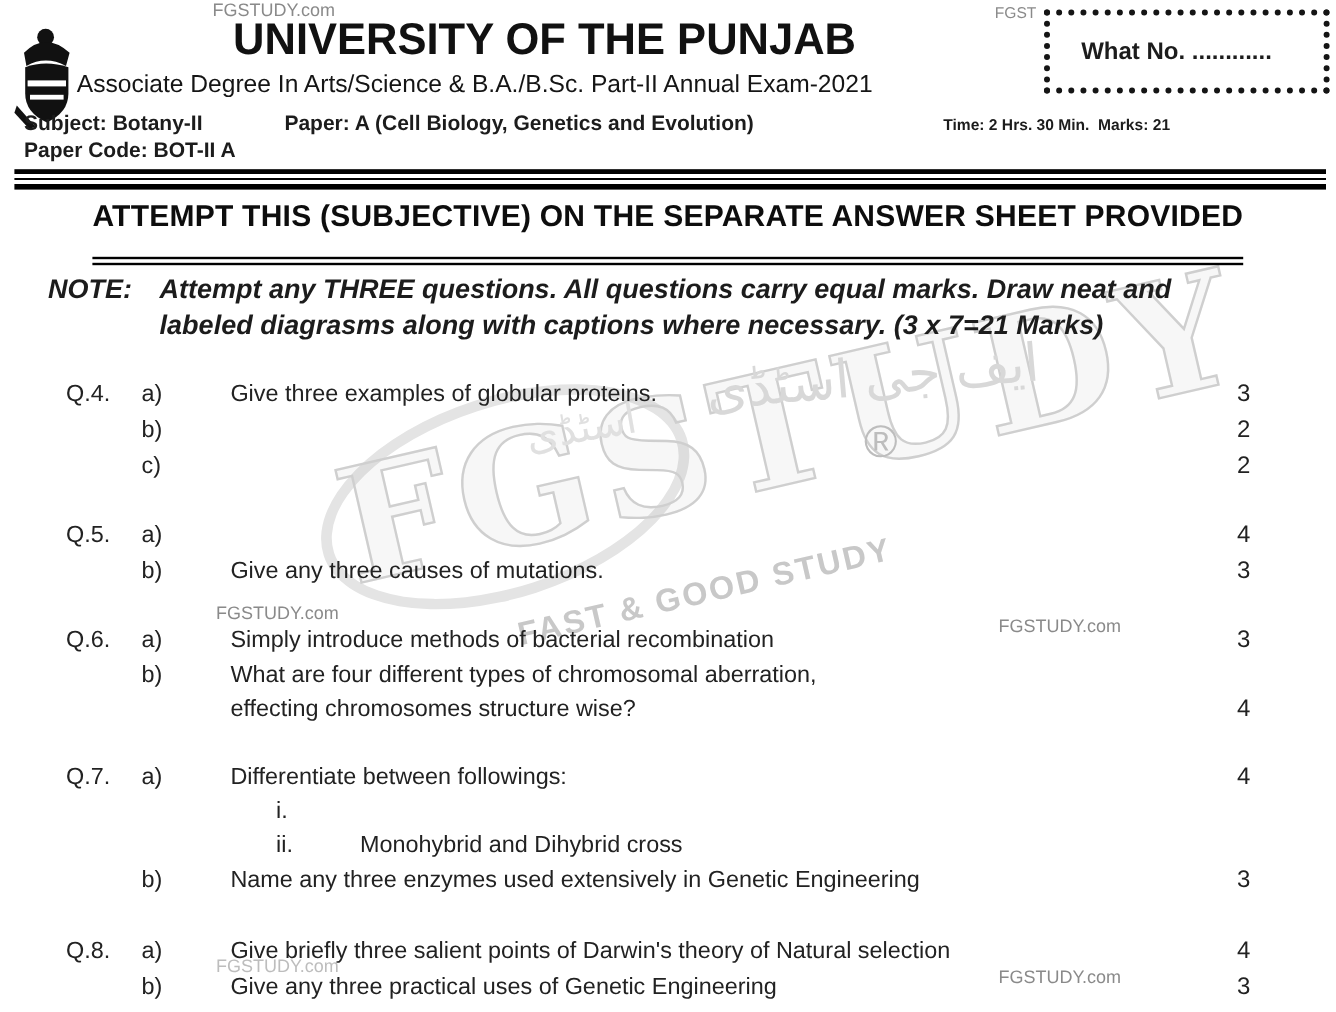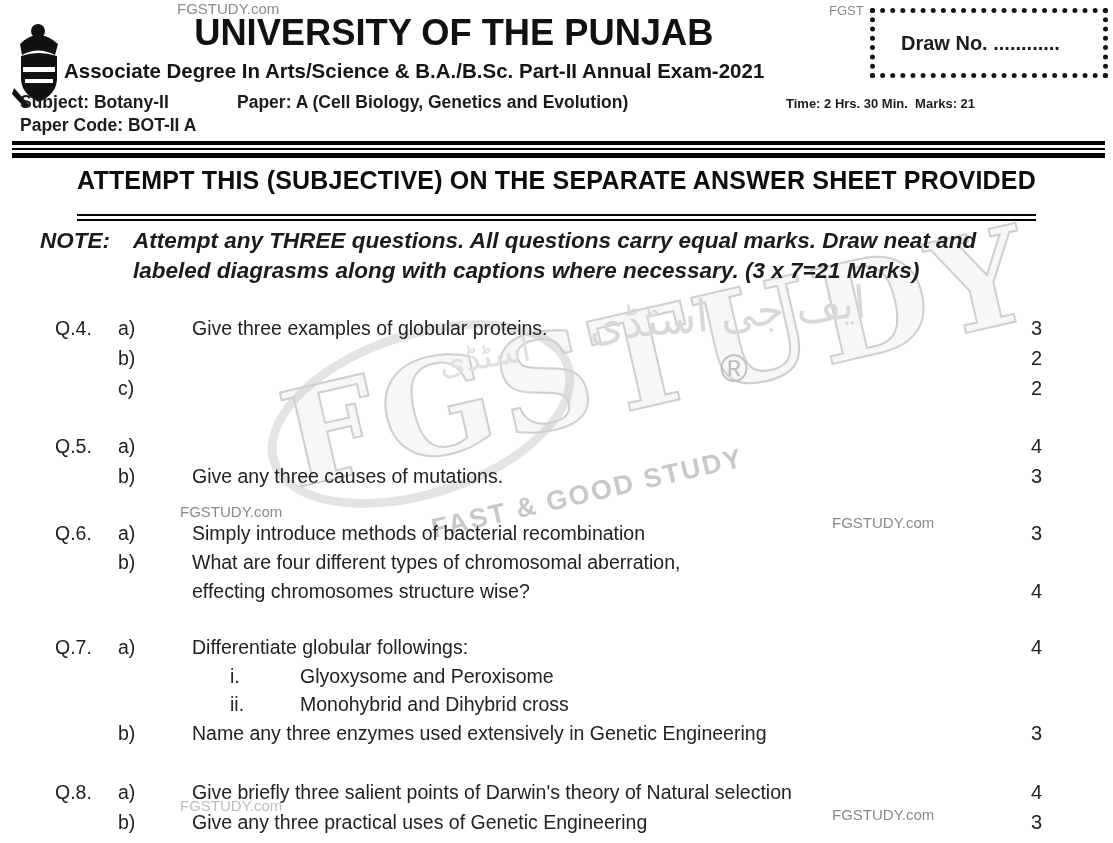--- a/index.html
+++ b/index.html
@@ -35,21 +35,21 @@
     border-radius:50%;transform:rotate(-18deg);z-index:0;
   }
   
   .logo{left:8px;top:22px;width:62px;height:86px;z-index:2;}
   .uni-title{
     left:150px;top:12px;width:620px;text-align:center;font-size:37px;font-weight:900;
     letter-spacing:0px;z-index:2;color:#111;transform:scaleX(0.98);transform-origin:left;
     white-space:nowrap;
   }
   .program{
-    left:64px;top:59px;font-size:20.5px;font-weight:bold;color:#151515;z-index:2;white-space:nowrap;text-align:center;
+    left:64px;top:59px;font-size:20.5px;font-weight:normal;color:#151515;z-index:2;white-space:nowrap;text-align:center;
   }
   .subject{left:20px;top:92px;font-size:17.5px;font-weight:bold;z-index:2;white-space:nowrap;}
   .paper{left:237px;top:92px;font-size:17.5px;font-weight:bold;z-index:2;white-space:nowrap;}
   .timemarks{left:786px;top:96px;font-size:13px;font-weight:bold;z-index:2;white-space:pre;}
   .papercode{left:20px;top:115px;font-size:17.5px;font-weight:bold;z-index:2;white-space:nowrap;}
   .rollbox{
     left:870px;top:8px;width:228px;height:60px;border:5px dotted #151515;z-index:2;
     display:flex;align-items:center;
   }
   .rollbox span{margin-left:26px;font-size:20px;font-weight:bold;white-space:pre;}
@@ -103,21 +103,21 @@
     <path d="M6,66 L22,84 L16,85 L4,72 Z" fill="#111"></path>
   </svg>
 </div>
 <div class="abs uni-title">UNIVERSITY OF THE PUNJAB</div>
 <div class="abs program">Associate Degree In Arts/Science &amp; B.A./B.Sc. Part-II Annual Exam-2021</div>
 <div class="abs subject">Subject: Botany-II</div>
 <div class="abs paper">Paper: A (Cell Biology, Genetics and Evolution)</div>
 <div class="abs timemarks">Time: 2 Hrs. 30 Min.  Marks: 21</div>
 <div class="abs papercode">Paper Code: BOT-II A</div>
 <div class="abs rollbox">
-  <span>Draw No. ............</span>
+  <span>What No. ............</span>
 </div>
 <div class="abs rule"></div>
 
 <div class="abs attempt-wrap">
   <span class="attempt">ATTEMPT THIS (SUBJECTIVE) ON THE SEPARATE ANSWER SHEET PROVIDED</span>
 </div>
 <div class="abs note-label">NOTE:</div>
 <div class="abs note-l1">Attempt any THREE questions. All questions carry equal marks. Draw neat and</div>
 <div class="abs note-l2">labeled diagrasms along with captions where necessary. (3 x 7=21 Marks)</div>
 
@@ -162,26 +162,25 @@
 </div>
 <div class="row" style="top:580px">
   <span class="qnum"></span>
   <span class="plabel"></span>
   <span class="qtext">effecting chromosomes structure wise?</span>
   <span class="marks">4</span>
 </div>
 <div class="row" style="top:636px">
   <span class="qnum">Q.7.</span>
   <span class="plabel">a)</span>
-  <span class="qtext">Differentiate globular followings:</span>
+  <span class="qtext">Differentiate between followings:</span>
   <span class="marks">4</span>
 </div>
 <div class="row sub" style="top:665px">
   <span class="plabel">i.</span>
-  <span class="qtext">Glyoxysome and Peroxisome</span>
 </div>
 <div class="row sub" style="top:693px">
   <span class="plabel">ii.</span>
   <span class="qtext">Monohybrid and Dihybrid cross</span>
 </div>
 <div class="row" style="top:722px">
   <span class="qnum"></span>
   <span class="plabel">b)</span>
   <span class="qtext">Name any three enzymes used extensively in Genetic Engineering</span>
   <span class="marks">3</span>

